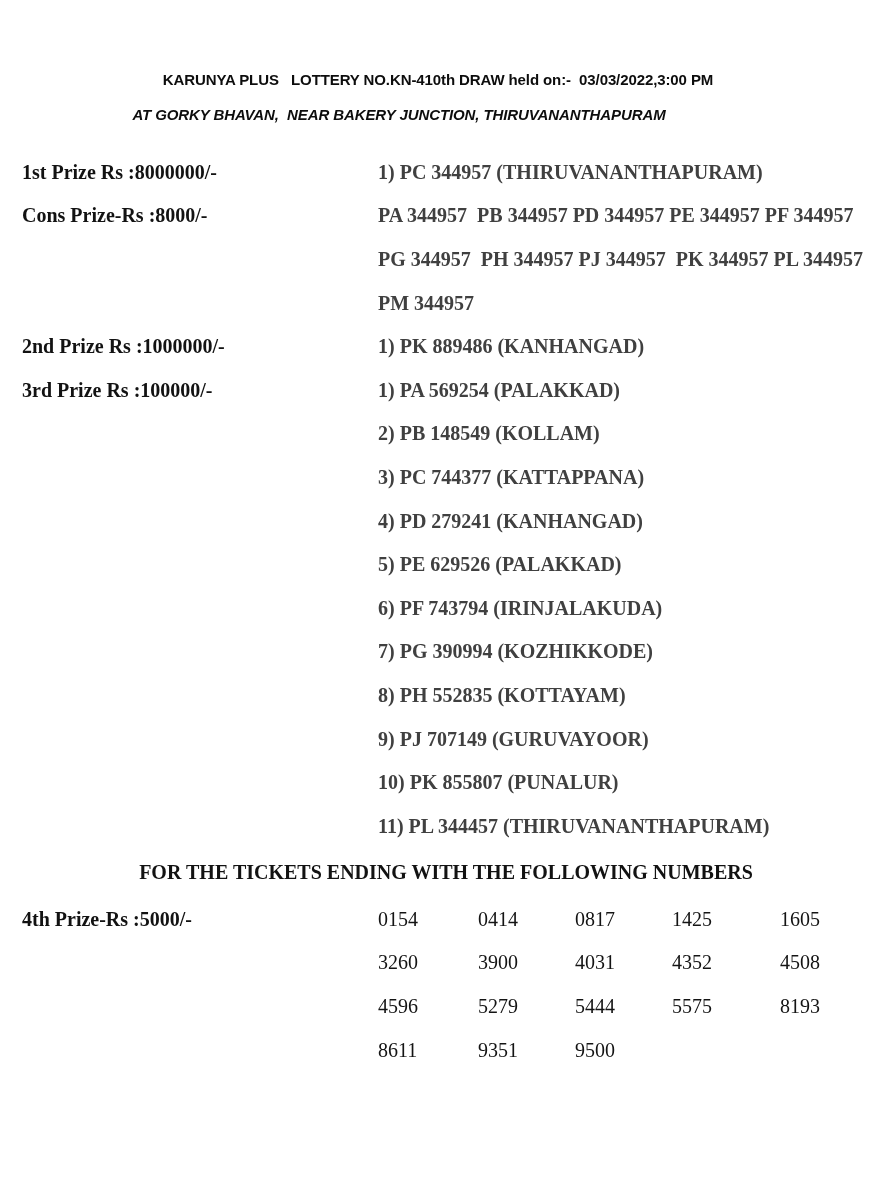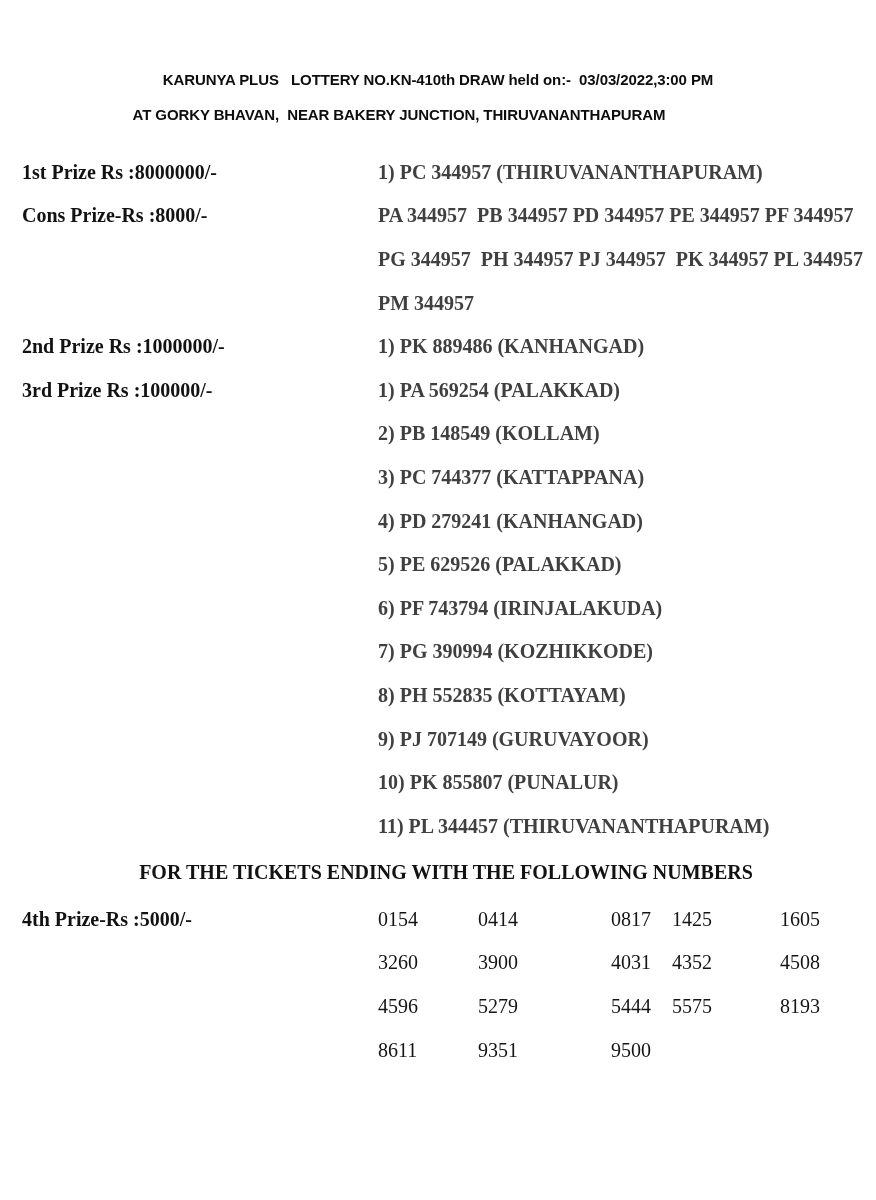--- a/index.html
+++ b/index.html
@@ -22,21 +22,21 @@
     text-align: center;
     font-family: "Liberation Sans", sans-serif;
     font-weight: bold;
     font-size: 15px;
     line-height: 16px;
     letter-spacing: -0.1px;
     white-space: pre;
     color: #0d0d0d;
   }
   .hdr1 { top: 72px; width: 876px; }
-  .hdr2 { top: 107px; width: 798px; }
+  .hdr2 { top: 107px; width: 798px; font-style: italic; }
   .rows {
     position: absolute;
     top: 150px;
     left: 0;
     width: 876px;
   }
   .row {
     position: relative;
     height: 43.6px;
   }
@@ -76,21 +76,21 @@
   .num {
     position: absolute;
     top: 50%;
     transform: translateY(-50%);
     font-weight: normal;
     font-size: 20px;
     color: #141414;
   }
   .c0 { left: 378px; }
   .c1 { left: 478px; }
-  .c2 { left: 575px; margin-left: 36px; }
+  .c2 { left: 575px; }
   .c3 { left: 672px; }
   .c4 { left: 780px; }
 </style>
 </head>
 <body>
 
 <div class="page">
 
   <div class="hdr hdr1">KARUNYA PLUS   LOTTERY NO.KN-410th DRAW held on:-  03/03/2022,3:00 PM</div>
   <div class="hdr hdr2">AT GORKY BHAVAN,  NEAR BAKERY JUNCTION, THIRUVANANTHAPURAM</div>

